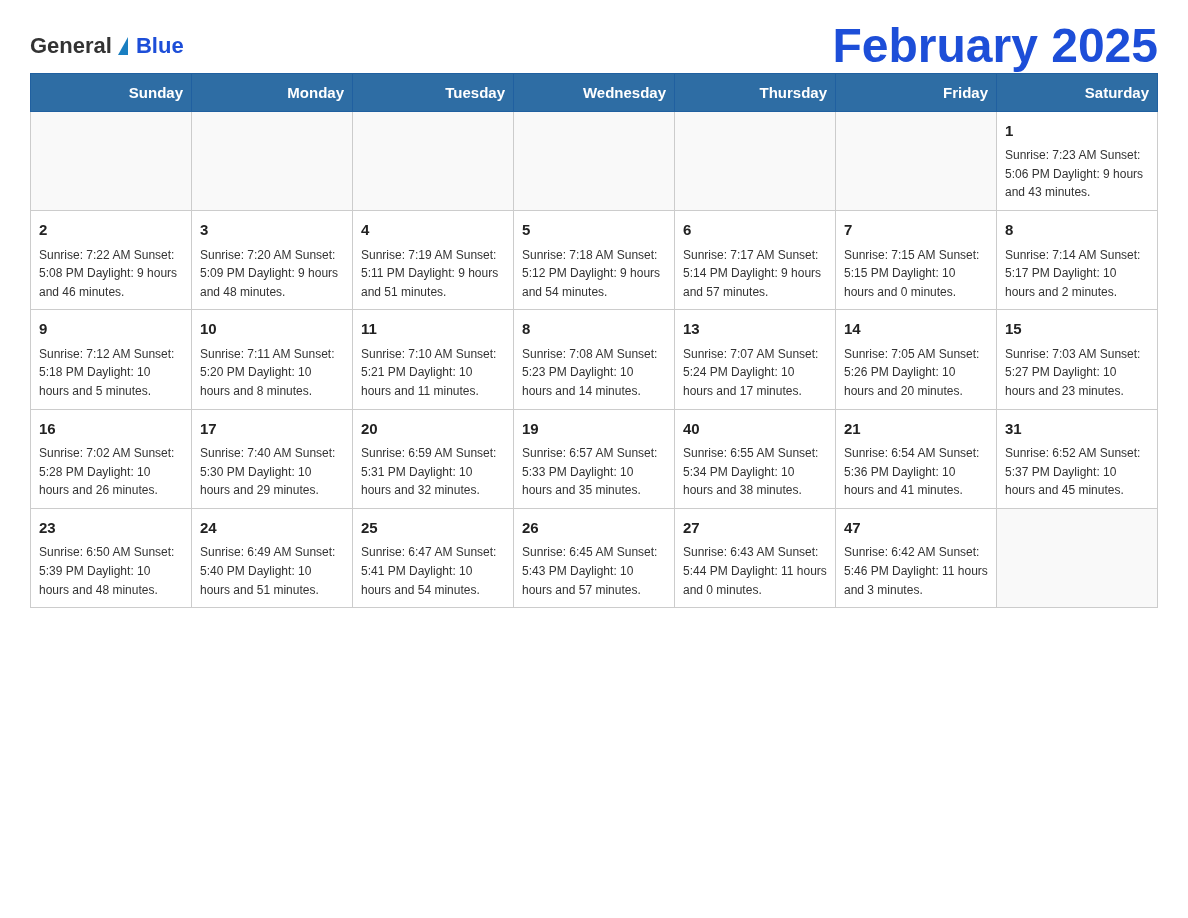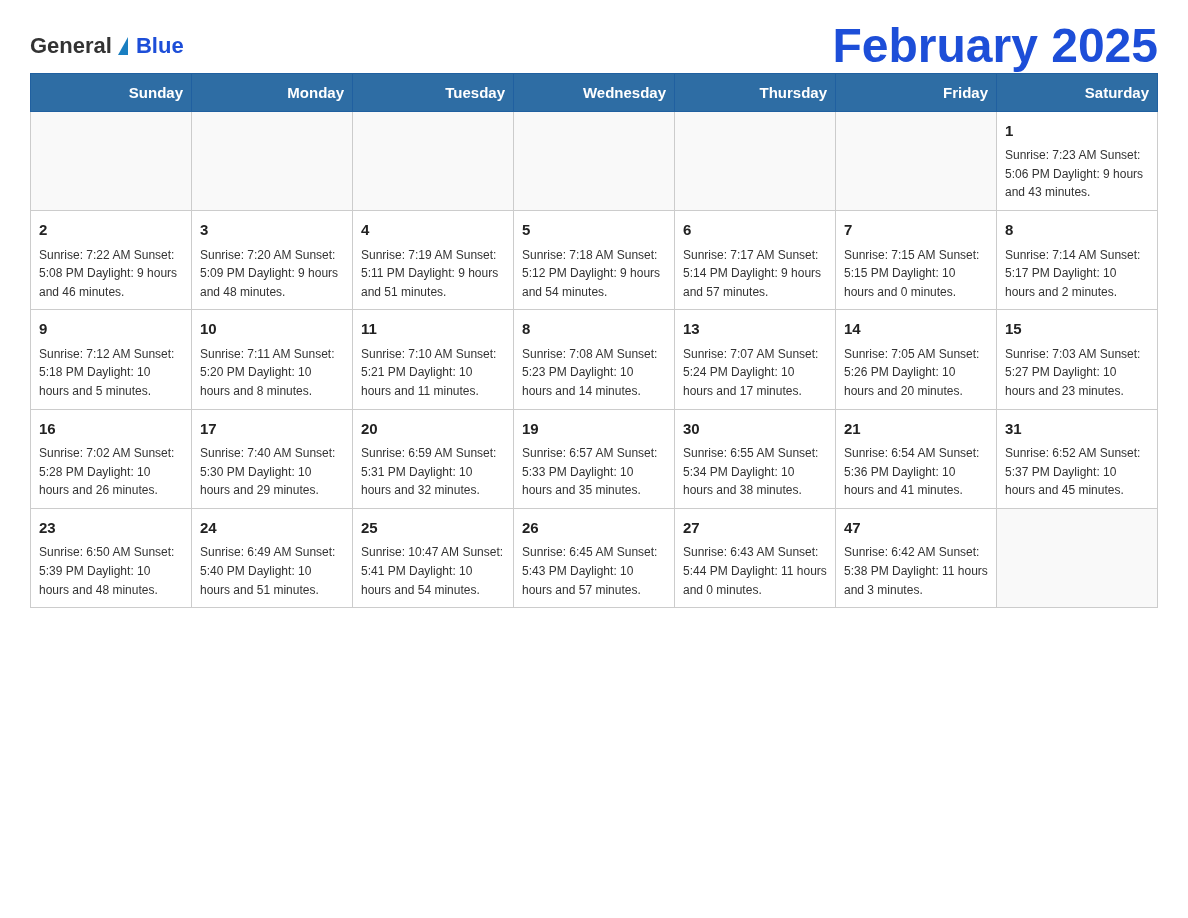--- a/index.html
+++ b/index.html
@@ -242,21 +242,21 @@
 Sunset: 5:31 PM
 Daylight: 10 hours and 32 minutes.</div>
         </td>
         <td>
           <div class="day-number">19</div>
           <div class="day-info">Sunrise: 6:57 AM
 Sunset: 5:33 PM
 Daylight: 10 hours and 35 minutes.</div>
         </td>
         <td>
-          <div class="day-number">30</div>
+          <div class="day-number">40</div>
           <div class="day-info">Sunrise: 6:55 AM
 Sunset: 5:34 PM
 Daylight: 10 hours and 38 minutes.</div>
         </td>
         <td>
           <div class="day-number">21</div>
           <div class="day-info">Sunrise: 6:54 AM
 Sunset: 5:36 PM
 Daylight: 10 hours and 41 minutes.</div>
         </td>
@@ -275,38 +275,38 @@
 Daylight: 10 hours and 48 minutes.</div>
         </td>
         <td>
           <div class="day-number">24</div>
           <div class="day-info">Sunrise: 6:49 AM
 Sunset: 5:40 PM
 Daylight: 10 hours and 51 minutes.</div>
         </td>
         <td>
           <div class="day-number">25</div>
-          <div class="day-info">Sunrise: 10:47 AM
+          <div class="day-info">Sunrise: 6:47 AM
 Sunset: 5:41 PM
 Daylight: 10 hours and 54 minutes.</div>
         </td>
         <td>
           <div class="day-number">26</div>
           <div class="day-info">Sunrise: 6:45 AM
 Sunset: 5:43 PM
 Daylight: 10 hours and 57 minutes.</div>
         </td>
         <td>
           <div class="day-number">27</div>
           <div class="day-info">Sunrise: 6:43 AM
 Sunset: 5:44 PM
 Daylight: 11 hours and 0 minutes.</div>
         </td>
         <td>
           <div class="day-number">47</div>
           <div class="day-info">Sunrise: 6:42 AM
-Sunset: 5:38 PM
+Sunset: 5:46 PM
 Daylight: 11 hours and 3 minutes.</div>
         </td>
         <td class="empty-cell"></td>
       </tr>
     </tbody>
 </table>
 
 </body></html>

